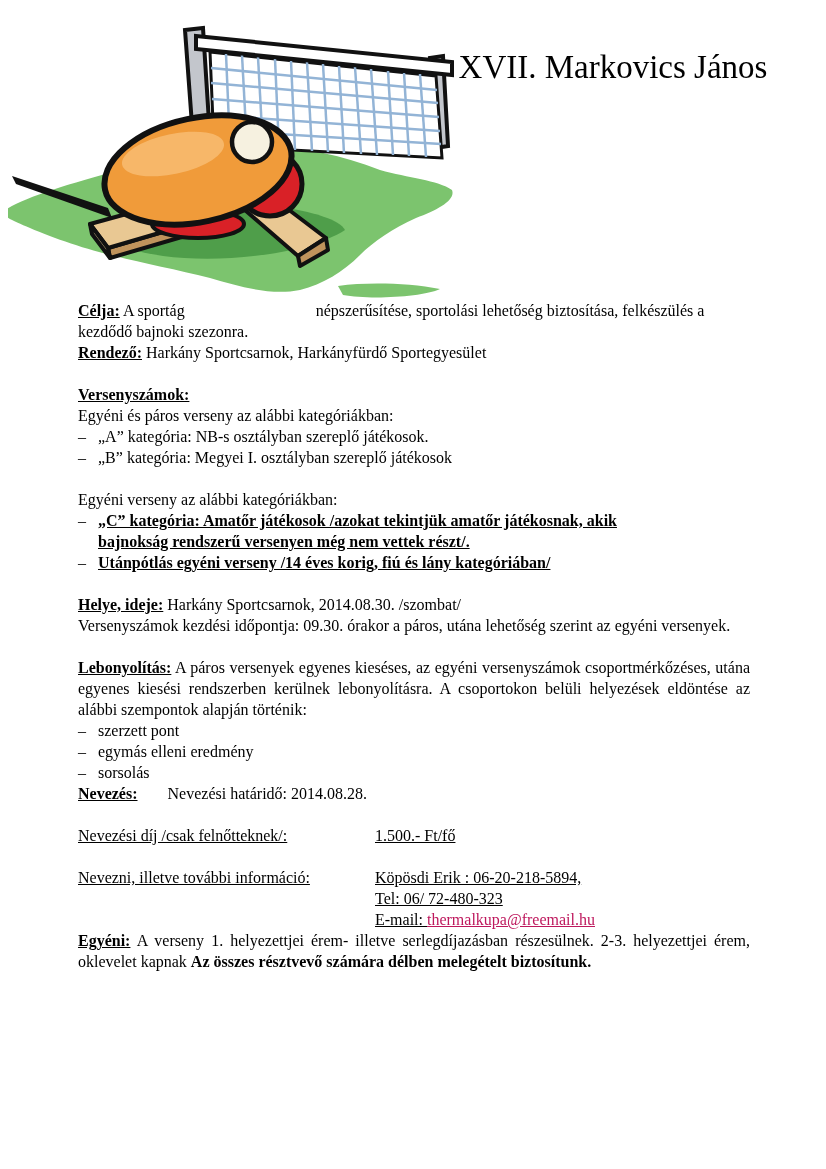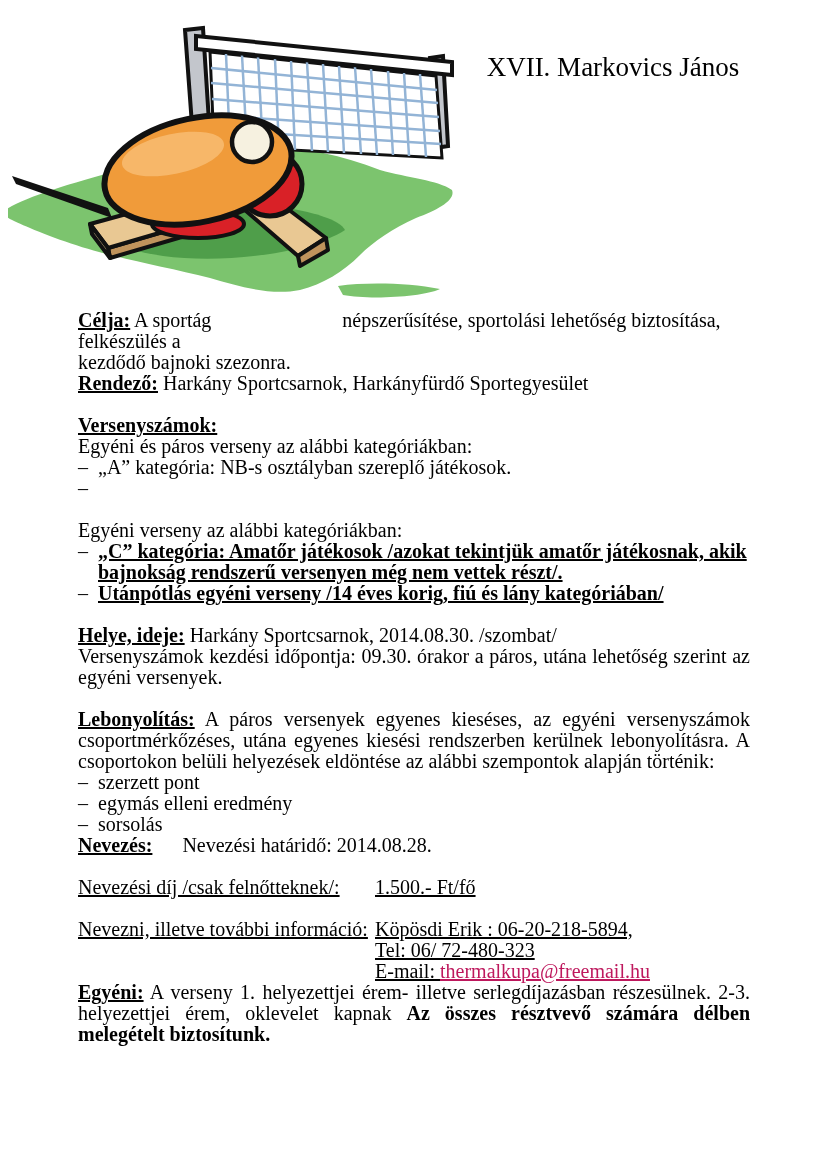--- a/index.html
+++ b/index.html
@@ -3,24 +3,24 @@
 <meta charset="utf-8">
 <style>
   html,body { margin:0; padding:0; background:#ffffff; }
   .page {
     position:relative; width:826px; height:1169px; background:#ffffff;
     font-family:"Liberation Serif","DejaVu Serif",serif; color:#000; overflow:hidden;
   }
   
   .clipart { position:absolute; left:8px; top:16px; width:455px; height:290px; }
   .title-block { position:absolute; left:445px; top:50px; width:336px; text-align:center; }
-  .title-line { font-size:27px; line-height:34px; white-space:nowrap; }
+  .title-line { font-size:33px; line-height:34px; white-space:nowrap; }
   .title-line2 { margin-top:31px; }
   
-  .doc { position:absolute; left:78px; top:310px; width:672px; font-size:20px; line-height:21px; }
+  .doc { position:absolute; left:78px; top:300px; width:672px; font-size:16px; line-height:21px; }
   .doc p { margin:0; }
   .sect { margin-top:21px; }
   .sect-big { margin-top:44px; }
   .b { font-weight:bold; }
   .u { text-decoration:underline; }
   .justify { text-align:justify; }
   .bullet { display:flex; }
   .dash { width:20px; flex:none; }
   .gap1 { display:inline-block; width:131px; }
   .gap2 { display:inline-block; width:30px; }
@@ -114,20 +114,21 @@
 
     <div class="sect">
       <p><span class="b u">Versenyszámok:</span></p>
       <p>Egyéni és páros verseny az alábbi kategóriákban:</p>
       <div class="bullet">
         <span class="dash">–</span>
         <span>„A” kategória: NB-s osztályban szereplő játékosok.</span>
       </div>
       <div class="bullet">
         <span class="dash">–</span>
+        <span>„B” kategória: Megyei I. osztályban szereplő játékosok</span>
       </div>
     </div>
 
     <div class="sect">
       <p>Egyéni verseny az alábbi kategóriákban:</p>
       <div class="bullet">
         <span class="dash">–</span>
         <span class="b u"><span>„C” kategória: Amatőr játékosok /azokat tekintjük amatőr játékosnak, akik</span><br><span>bajnokság rendszerű versenyen még nem vettek részt/.</span></span>
       </div>
       <div class="bullet">

